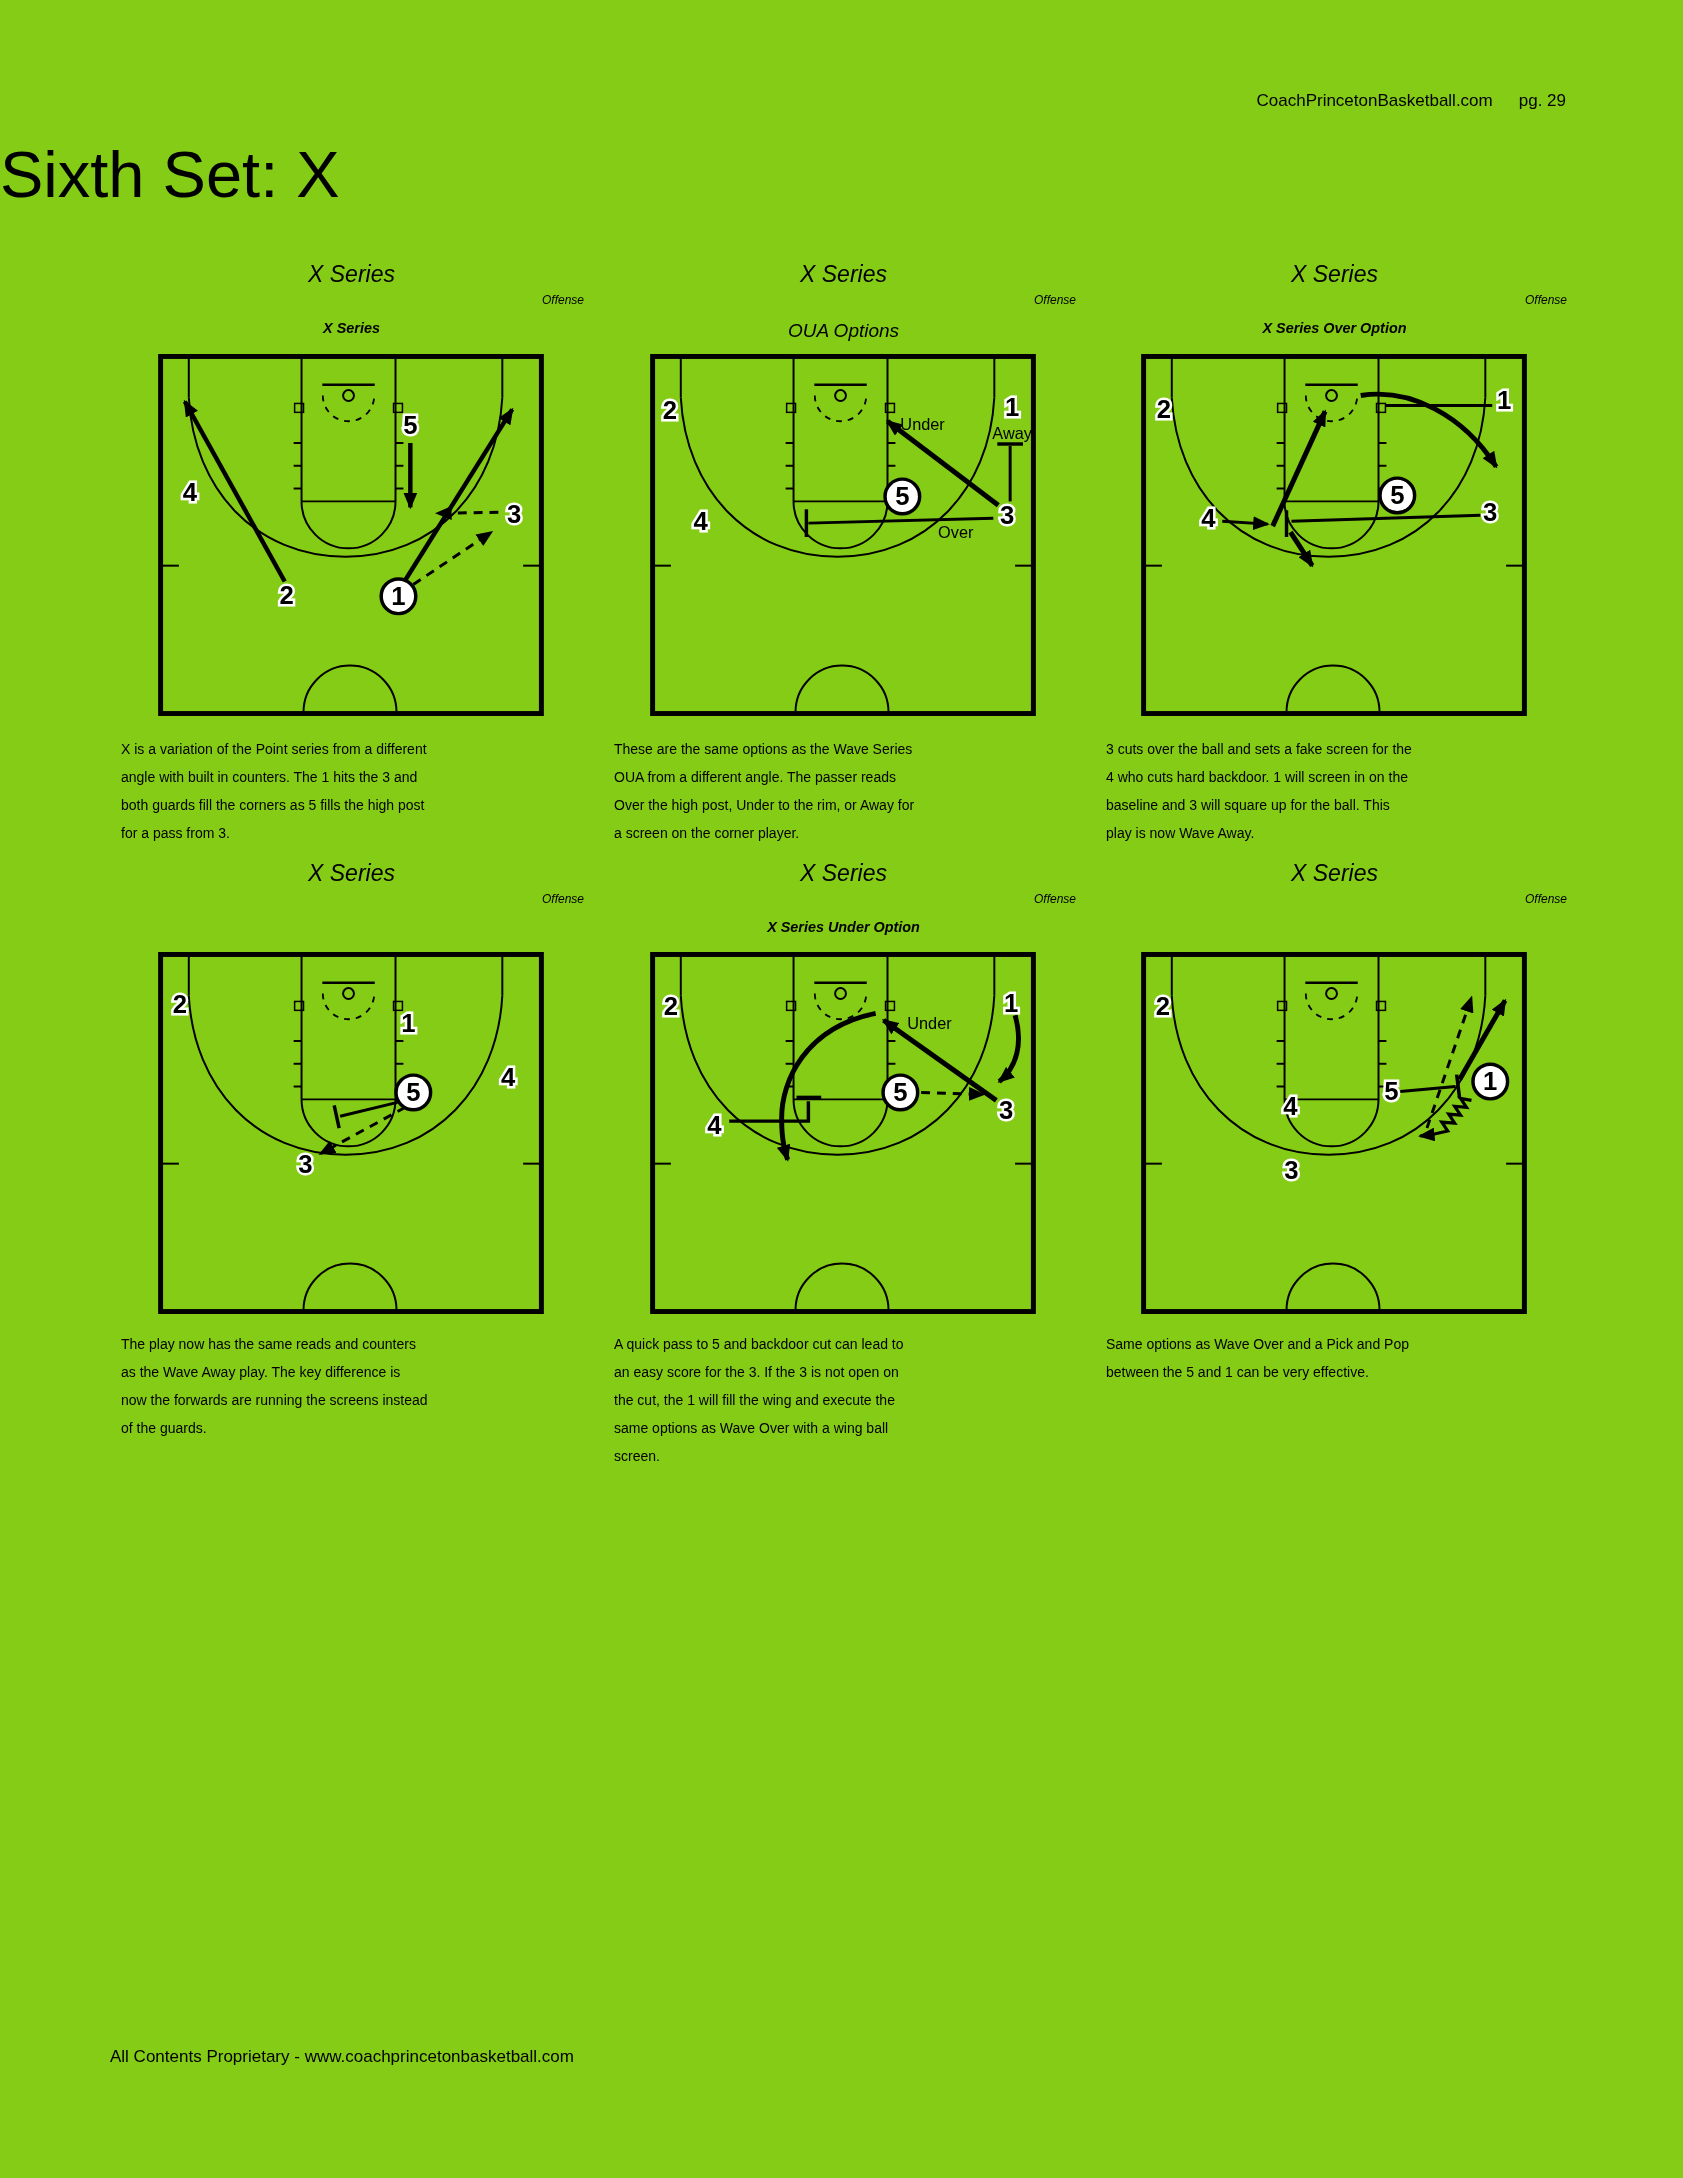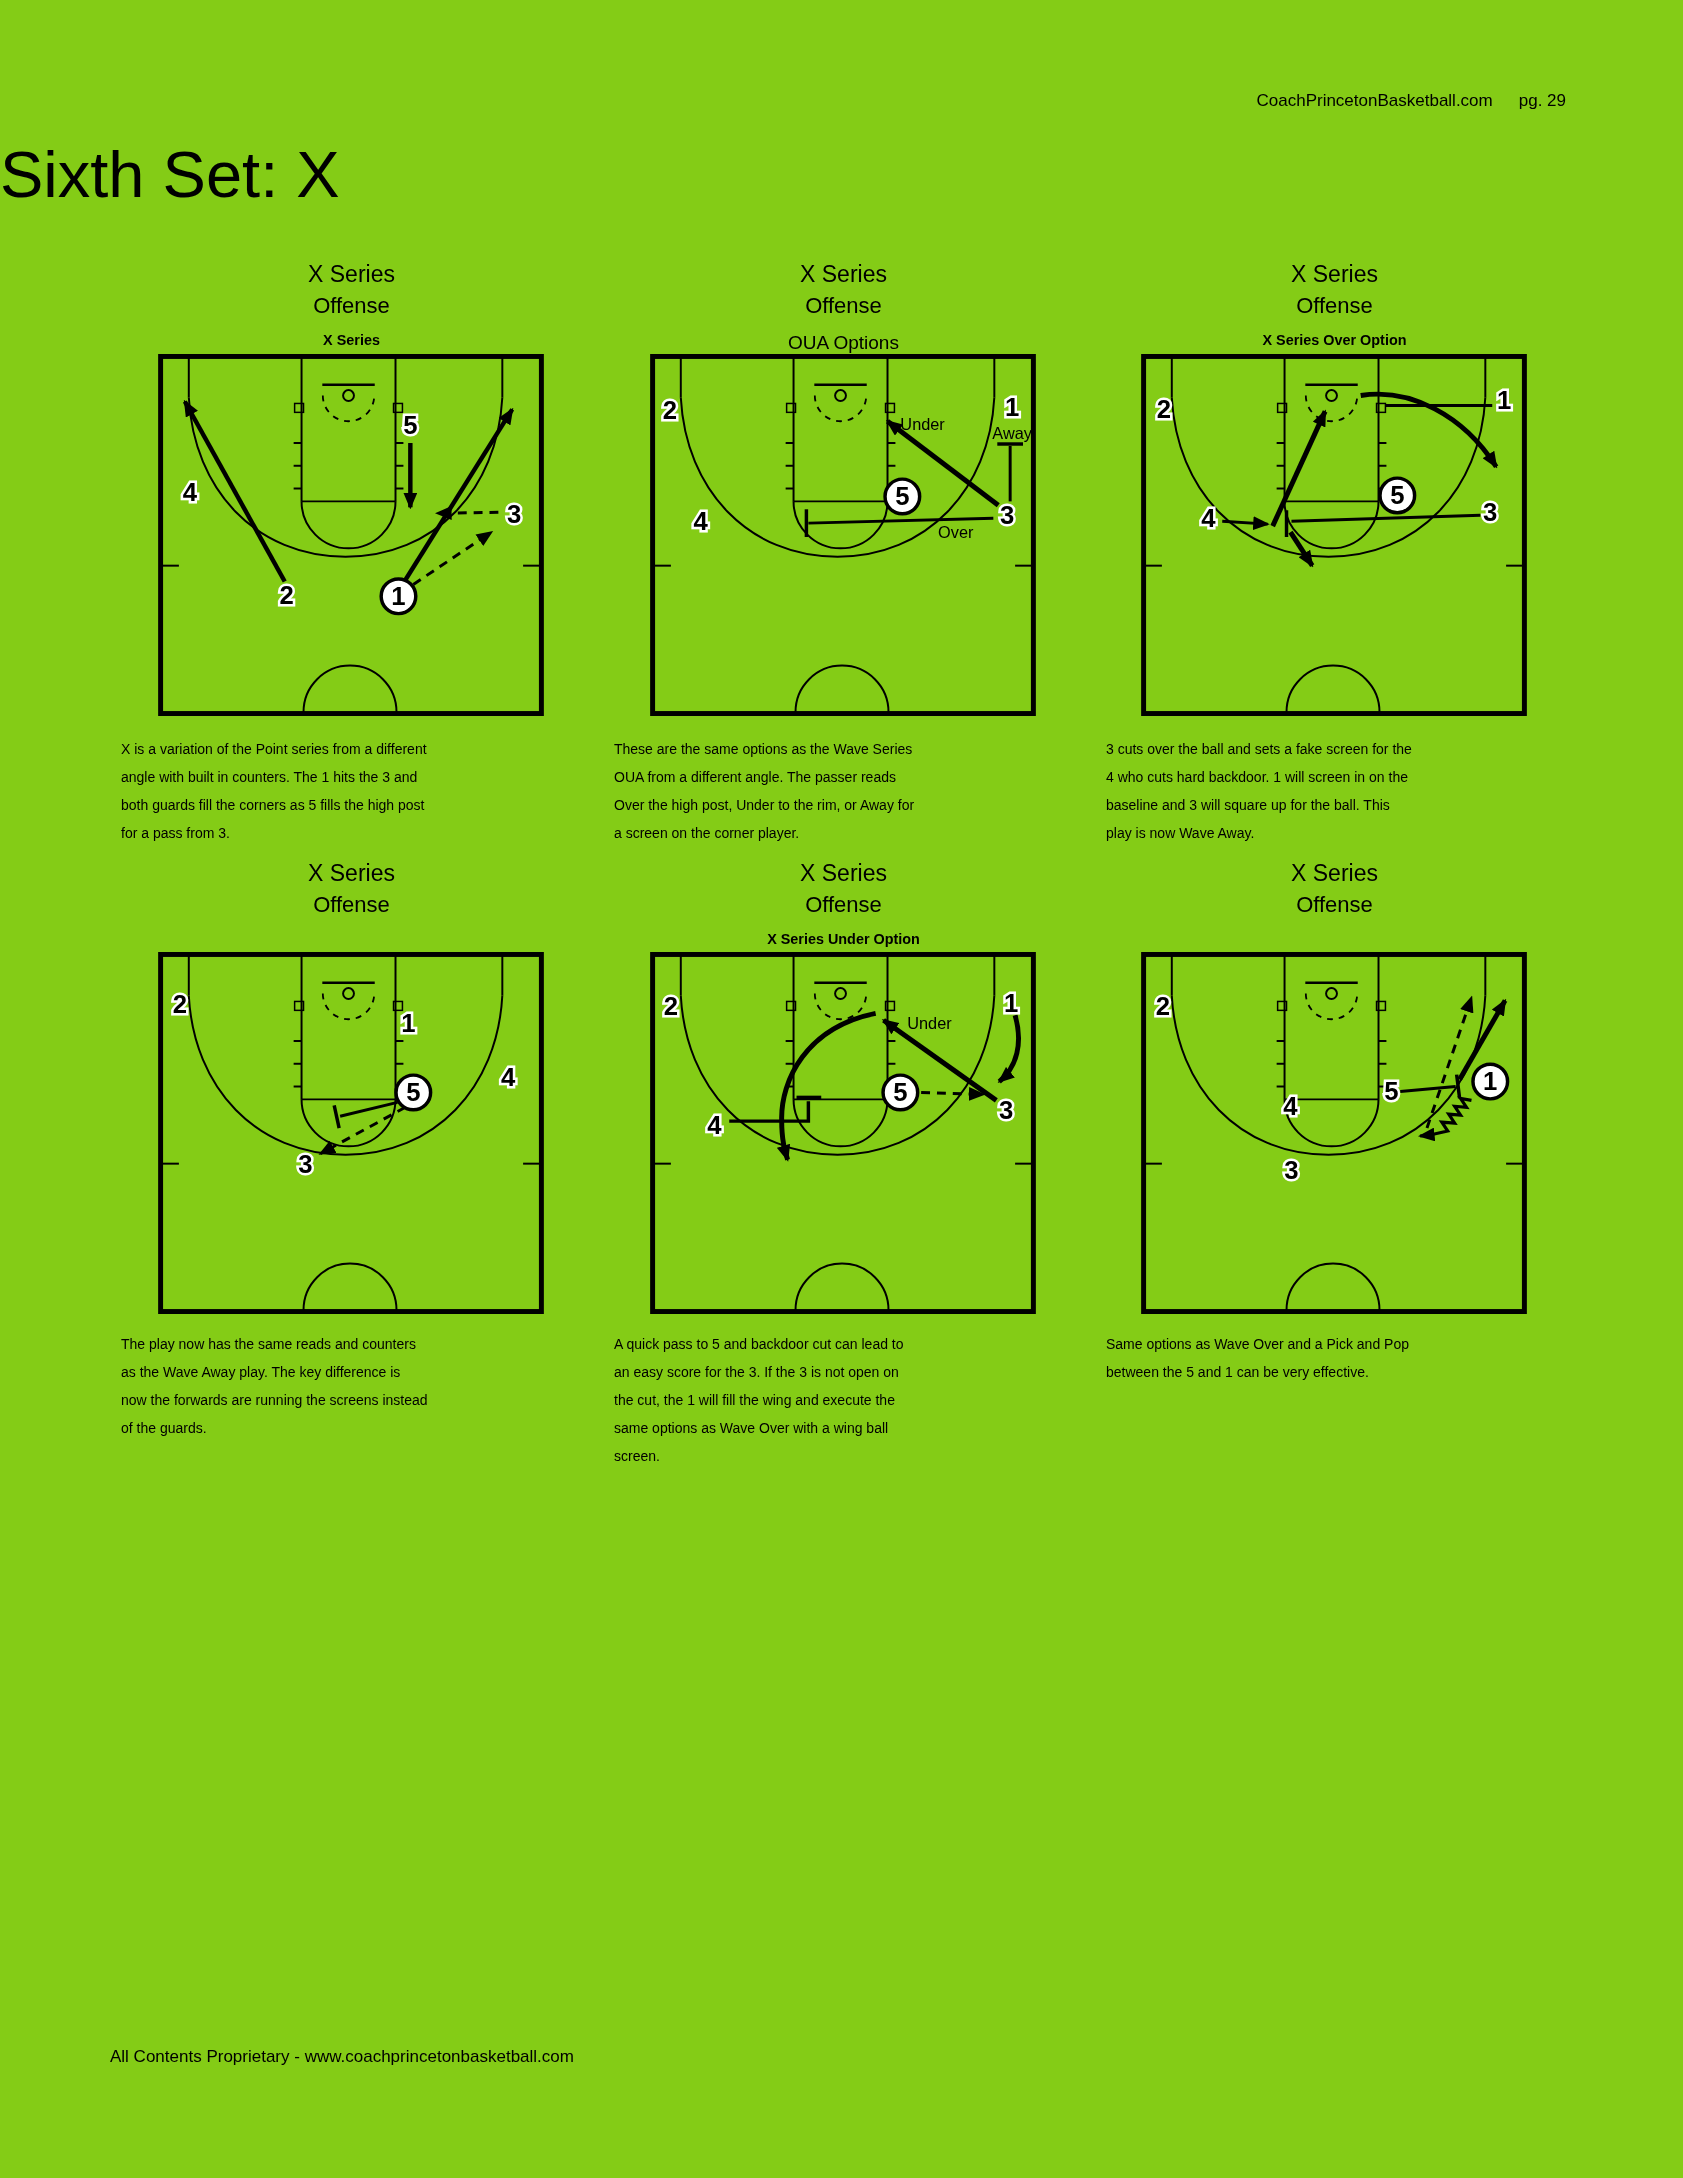--- a/index.html
+++ b/index.html
@@ -2,23 +2,23 @@
 <html><head>
 <meta charset="utf-8">
 <style>
   html,body{margin:0;padding:0;background:#fff;}
   .page{position:relative;width:1683px;height:2178px;background:#84cc16;overflow:hidden;
         font-family:"Liberation Sans",sans-serif;color:#000;}
   .header{position:absolute;top:91px;right:117px;font-size:17px;white-space:nowrap;}
   .header .gap{display:inline-block;width:26px;}
   .title{position:absolute;top:141px;left:0;width:1683px;text-align:left;
          font-size:65px;font-weight:400;margin:0;line-height:1.05;}
-  .cell-head{position:absolute;width:465px;text-align:center;}
+  .cell-head{position:absolute;width:465px;text-align:center;font-style:italic;}
   .cell-head .h{font-size:23px;line-height:1.2;}
-  .cell-head .sub{font-size:22px;margin-top:4px;line-height:1.2;}
+  .cell-head .sub{font-size:12px;margin-top:4px;line-height:1.2;text-align:right;}
   .caption{font-size:14.4px;font-weight:bold;margin-top:13px;line-height:1.2;}
   .caption.regular{font-weight:400;font-size:19px;}
   .court{position:absolute;width:386px;height:362px;}
   .court svg{display:block;}
   .body-text{position:absolute;width:490px;font-size:14px;line-height:28px;
              white-space:pre-line;}
   .footer{position:absolute;left:110px;top:2047px;font-size:17px;text-align:center;}
 </style>
 </head>
 <body>

